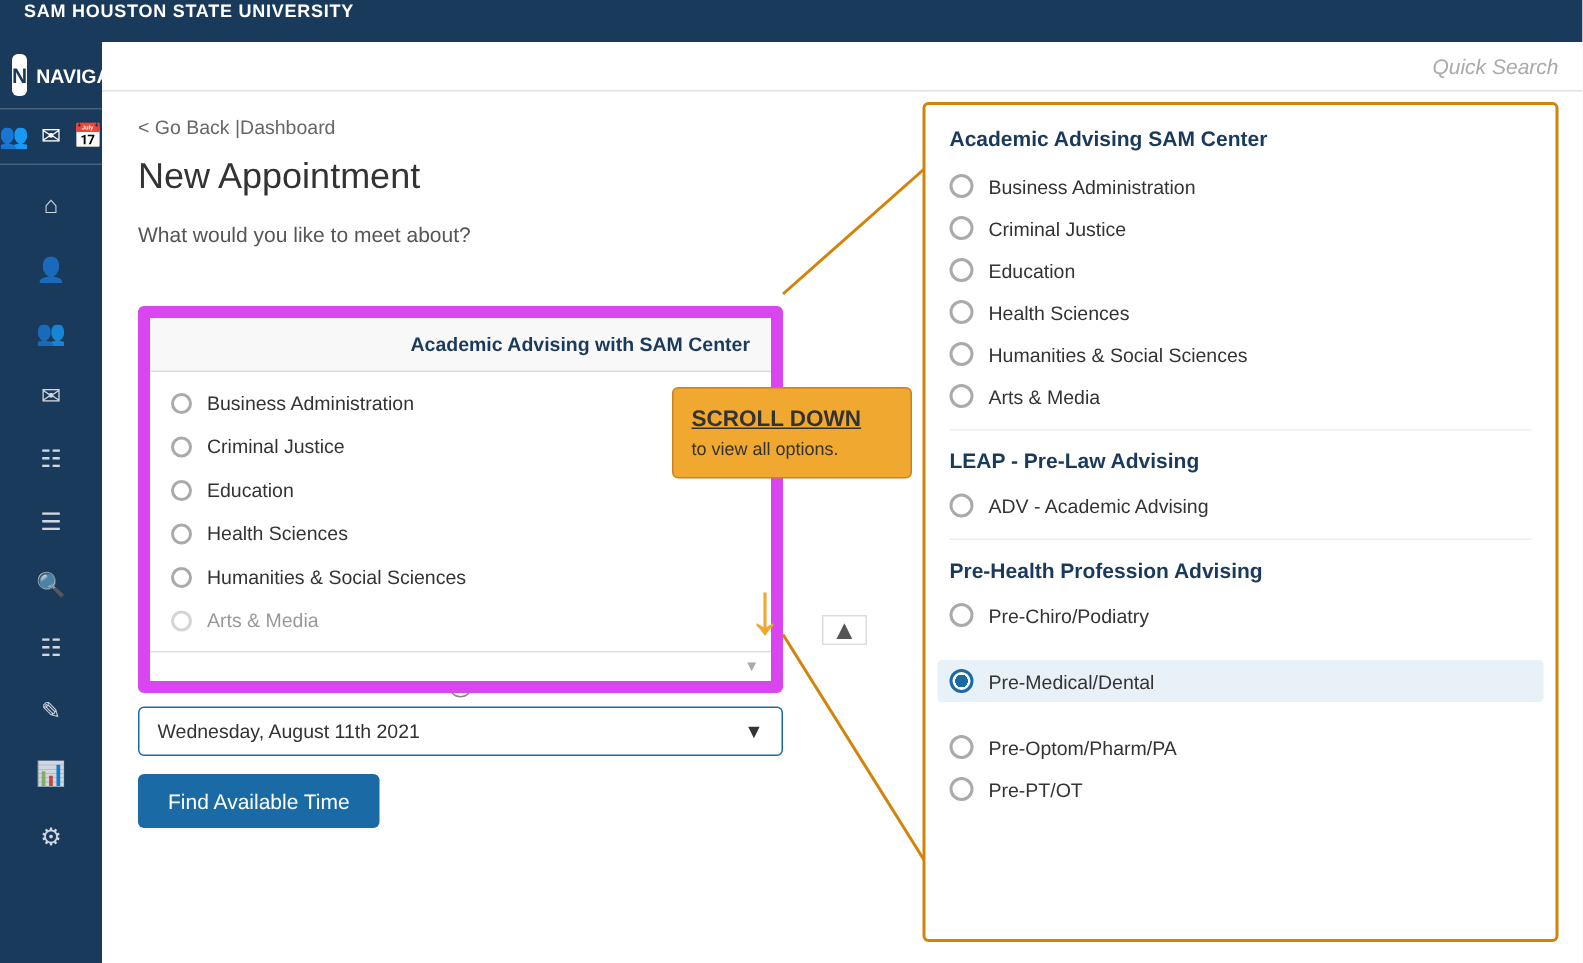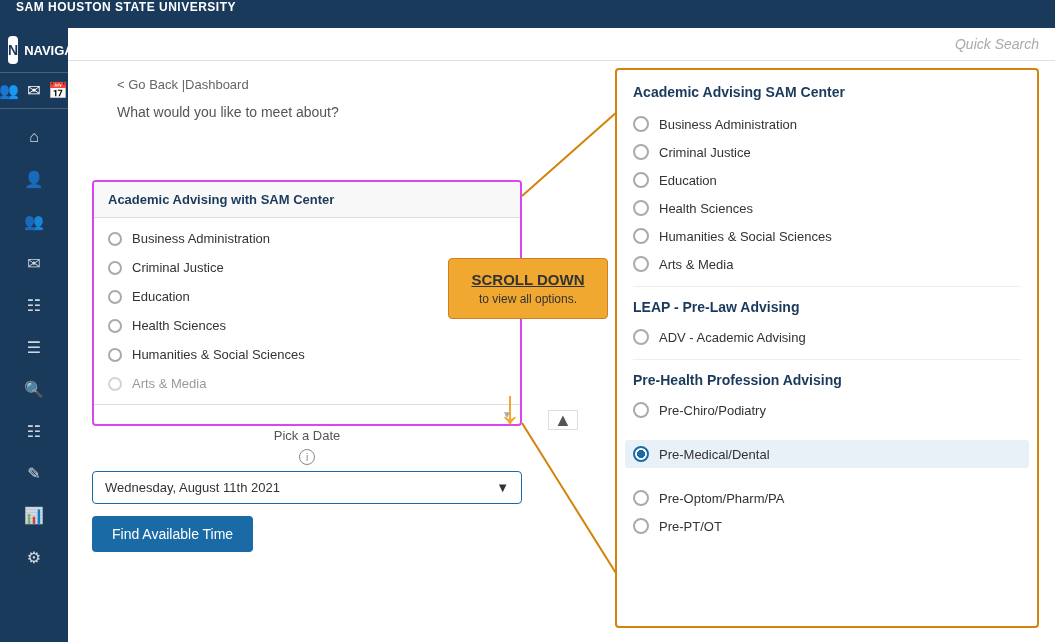--- a/index.html
+++ b/index.html
@@ -101,21 +101,20 @@
     .content-area {
       flex: 1;
       background: white;
       position: relative;
       overflow: hidden;
     }
 
     
     .page-content {
       padding: 16px 24px;
-      margin-left: 25px;
     }
 
     .breadcrumb {
       font-size: 13px;
       color: #1a6aa6;
       margin-bottom: 12px;
     }
 
     .breadcrumb span { color: #666; }
 
@@ -128,28 +127,29 @@
 
     .section-label {
       font-size: 14px;
       color: #555;
       margin-bottom: 8px;
     }
 
     
     .dropdown-panel {
       position: absolute;
-      top: 152px;
+      top: 176px;
       left: 24px;
       width: 430px;
       background: white;
-      border: 2px solid #d946ef;
+      border: 8px solid #d946ef;
       border-radius: 4px;
       z-index: 10;
       overflow: hidden;
+      text-align: right;
     }
 
     .dropdown-header {
       background: #f8f8f8;
       padding: 10px 14px;
       font-size: 13px;
       font-weight: bold;
       color: #1a3a5c;
       border-bottom: 1px solid #ddd;
     }
@@ -181,21 +181,20 @@
     
     .scroll-callout {
       position: absolute;
       top: 230px;
       left: 380px;
       width: 160px;
       background: #f0a830;
       border: 1px solid #d08020;
       border-radius: 4px;
       padding: 12px;
-      text-align: center;
       z-index: 20;
     }
 
     .scroll-callout-title {
       font-size: 15px;
       font-weight: bold;
       color: #333;
       text-decoration: underline;
     }
 
@@ -408,20 +407,21 @@
     <div class="header-top">
       <div class="search-bar-container">
         <span class="search-placeholder">Quick Search</span>
       </div>
     </div>
 
     <div class="page-content">
       <div class="breadcrumb">
         <span>&lt; Go Back |Dashboard</span>
       </div>
+      <div class="page-title">New Appointment</div>
       <div class="section-label">
         <span>What would you like to meet about?</span>
       </div>
     </div>
 
     <div class="dropdown-panel">
       <div class="dropdown-header">Academic Advising with SAM Center</div>
       <div class="dropdown-list">
         <div class="dropdown-item">
           <span class="radio-circle"></span>

